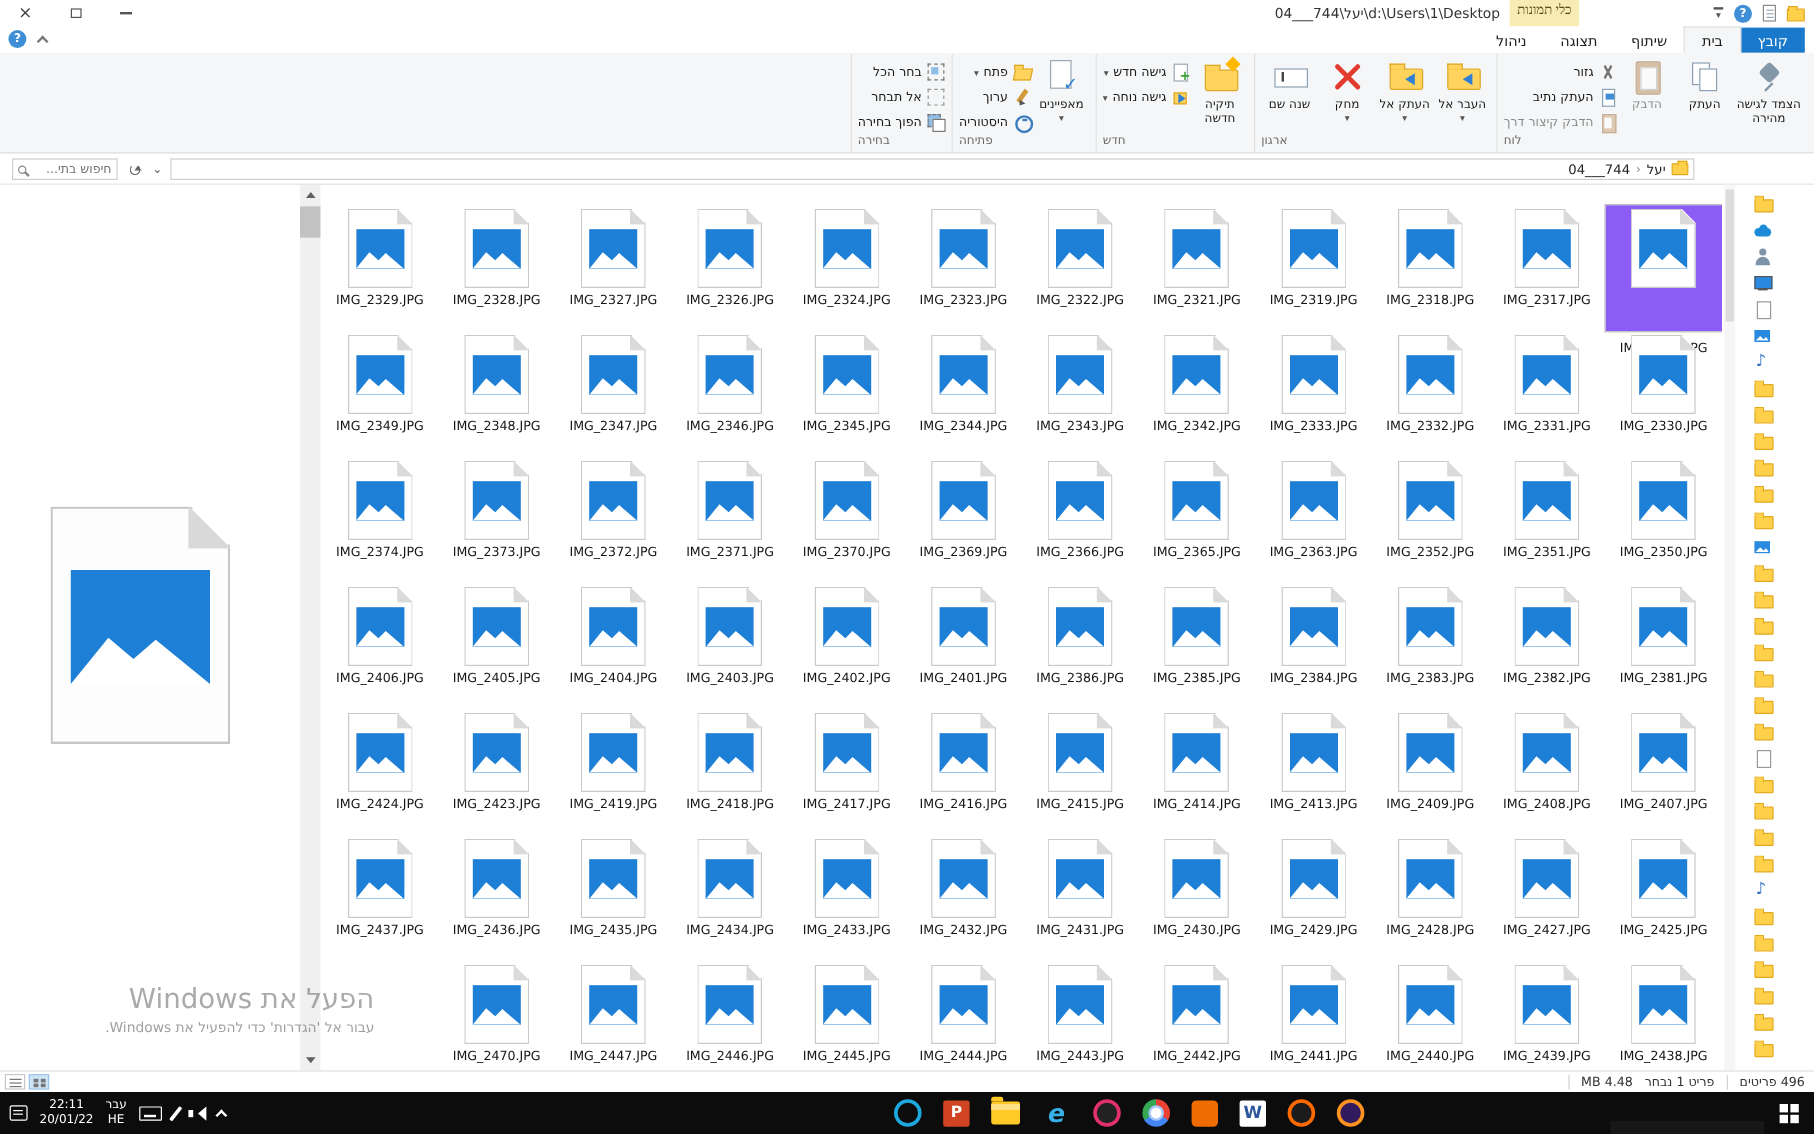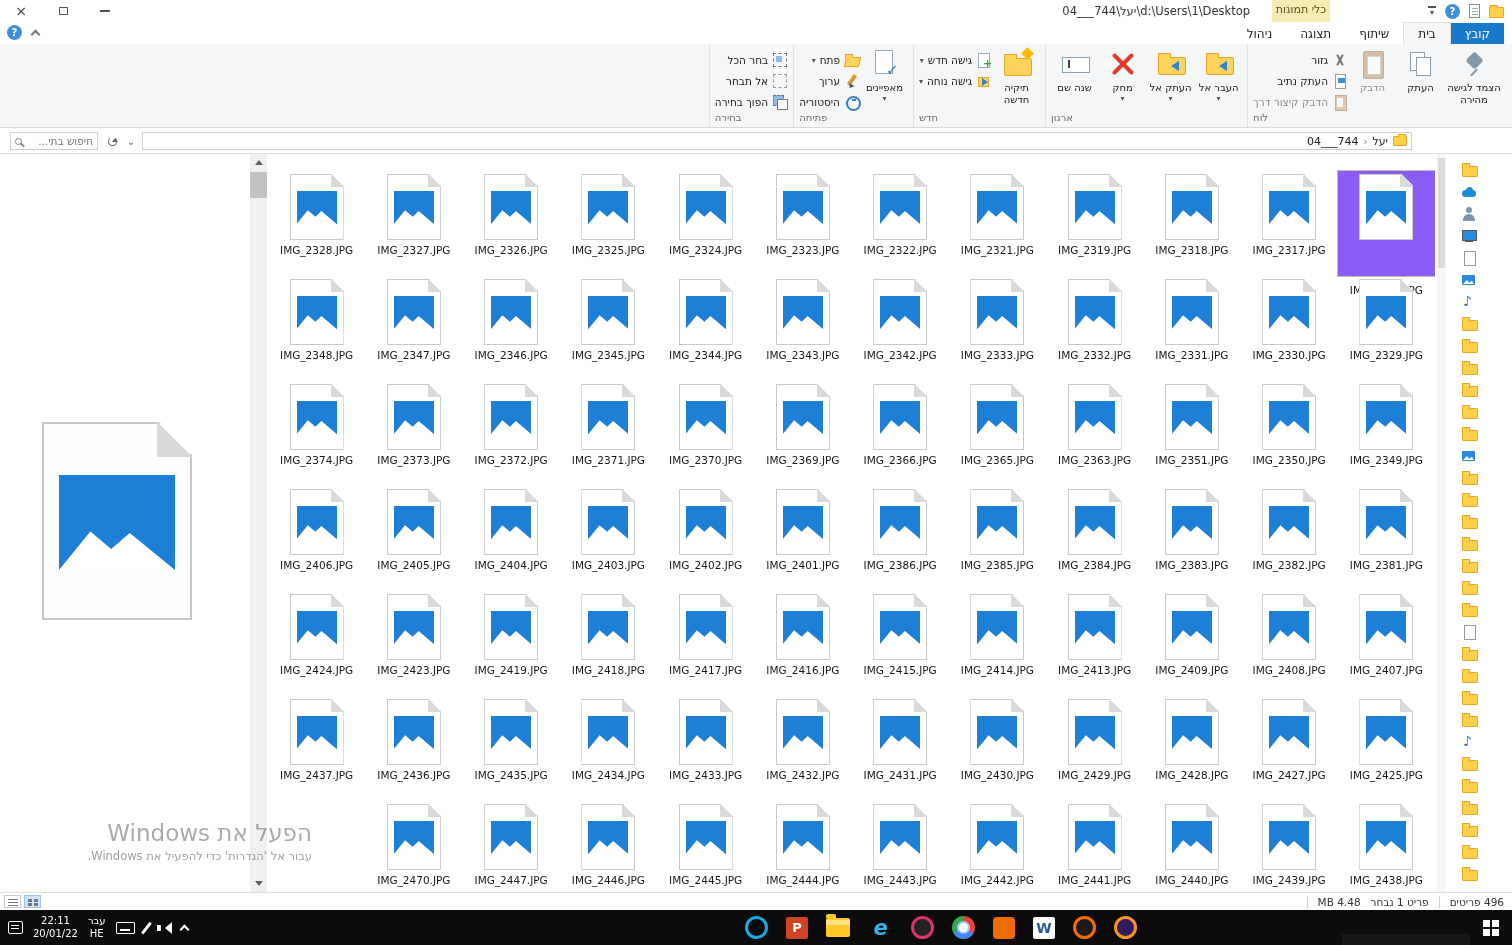--- a/index.html
+++ b/index.html
@@ -8,21 +8,21 @@
   .screen{position:relative;width:1512px;height:945px;background:#fff;}
 
   
   .titlebar{position:absolute;top:0;left:0;right:0;height:22px;background:#fff;}
   .win-controls{position:absolute;left:0;top:0;display:flex;}
   .wc{width:42px;height:22px;display:flex;align-items:center;justify-content:center;color:#444;font-size:14px;}
   .wc-restore i{display:block;width:9px;height:8px;border:1px solid #555;background:#fff;position:relative;}
   .wc-restore i:before{content:"";position:absolute;left:2px;top:-4px;width:9px;height:8px;border:1px solid #555;z-index:-1;}
   .wc-min i{display:block;width:10px;height:2px;background:#555;}
   .title-text{position:absolute;right:262px;top:4px;font-size:11.5px;color:#333;direction:ltr;}
-  .ctx-header{position:absolute;right:182px;top:0;width:58px;height:22px;background:#F6ECB4;color:#5a4d1a;font-size:11px;text-align:center;padding-top:3px;}
+  .ctx-header{position:absolute;right:196px;top:0;width:58px;height:22px;background:#F6ECB4;color:#5a4d1a;font-size:11px;text-align:center;padding-top:3px;font-family:Liberation Serif, serif;}
   .qat{position:absolute;right:8px;top:2px;display:flex;gap:9px;align-items:center;height:18px;}
   .qat-custom{display:flex;flex-direction:column;align-items:center;color:#555;font-size:8px;line-height:.9;}
   .qat-custom b{display:block;width:8px;height:2px;background:#555;margin-bottom:1px;}
   .qat-help{width:15px;height:15px;border-radius:50%;background:#3f8fd6;color:#fff;font-size:10px;font-weight:bold;display:flex;align-items:center;justify-content:center;}
   .qat-page{width:11px;height:14px;background:#fff;border:1px solid #8a8a8a;position:relative;}
   .qat-page:after{content:"";position:absolute;left:2px;top:3px;width:6px;height:1px;background:#9ab;box-shadow:0 3px 0 #9ab,0 6px 0 #9ab;}
   .qat-folder{width:15px;height:11px;background:#FFD04A;border:1px solid #E3A921;border-radius:1px;position:relative;margin-top:2px;}
   .qat-folder:before{content:"";position:absolute;left:0;top:-3px;width:6px;height:3px;background:#FFD04A;border:1px solid #E3A921;border-bottom:none;}
 
   
@@ -462,27 +462,20 @@
             <div class="fi-fold"></div>
             <div class="fi-img"></div>
           </div>
           <div class="fi-name">IMG_2324.JPG</div>
         </div>
         <div class="file-item">
           <div class="fi-page">
             <div class="fi-fold"></div>
             <div class="fi-img"></div>
           </div>
-          <div class="fi-name">IMG_2325.JPG</div>
-        </div>
-        <div class="file-item">
-          <div class="fi-page">
-            <div class="fi-fold"></div>
-            <div class="fi-img"></div>
-          </div>
           <div class="fi-name">IMG_2326.JPG</div>
         </div>
         <div class="file-item">
           <div class="fi-page">
             <div class="fi-fold"></div>
             <div class="fi-img"></div>
           </div>
           <div class="fi-name">IMG_2327.JPG</div>
         </div>
         <div class="file-item">
@@ -589,20 +582,27 @@
             <div class="fi-img"></div>
           </div>
           <div class="fi-name">IMG_2350.JPG</div>
         </div>
         <div class="file-item">
           <div class="fi-page">
             <div class="fi-fold"></div>
             <div class="fi-img"></div>
           </div>
           <div class="fi-name">IMG_2351.JPG</div>
+        </div>
+        <div class="file-item">
+          <div class="fi-page">
+            <div class="fi-fold"></div>
+            <div class="fi-img"></div>
+          </div>
+          <div class="fi-name">IMG_2352.JPG</div>
         </div>
         <div class="file-item">
           <div class="fi-page">
             <div class="fi-fold"></div>
             <div class="fi-img"></div>
           </div>
           <div class="fi-name">IMG_2363.JPG</div>
         </div>
         <div class="file-item">
           <div class="fi-page">

